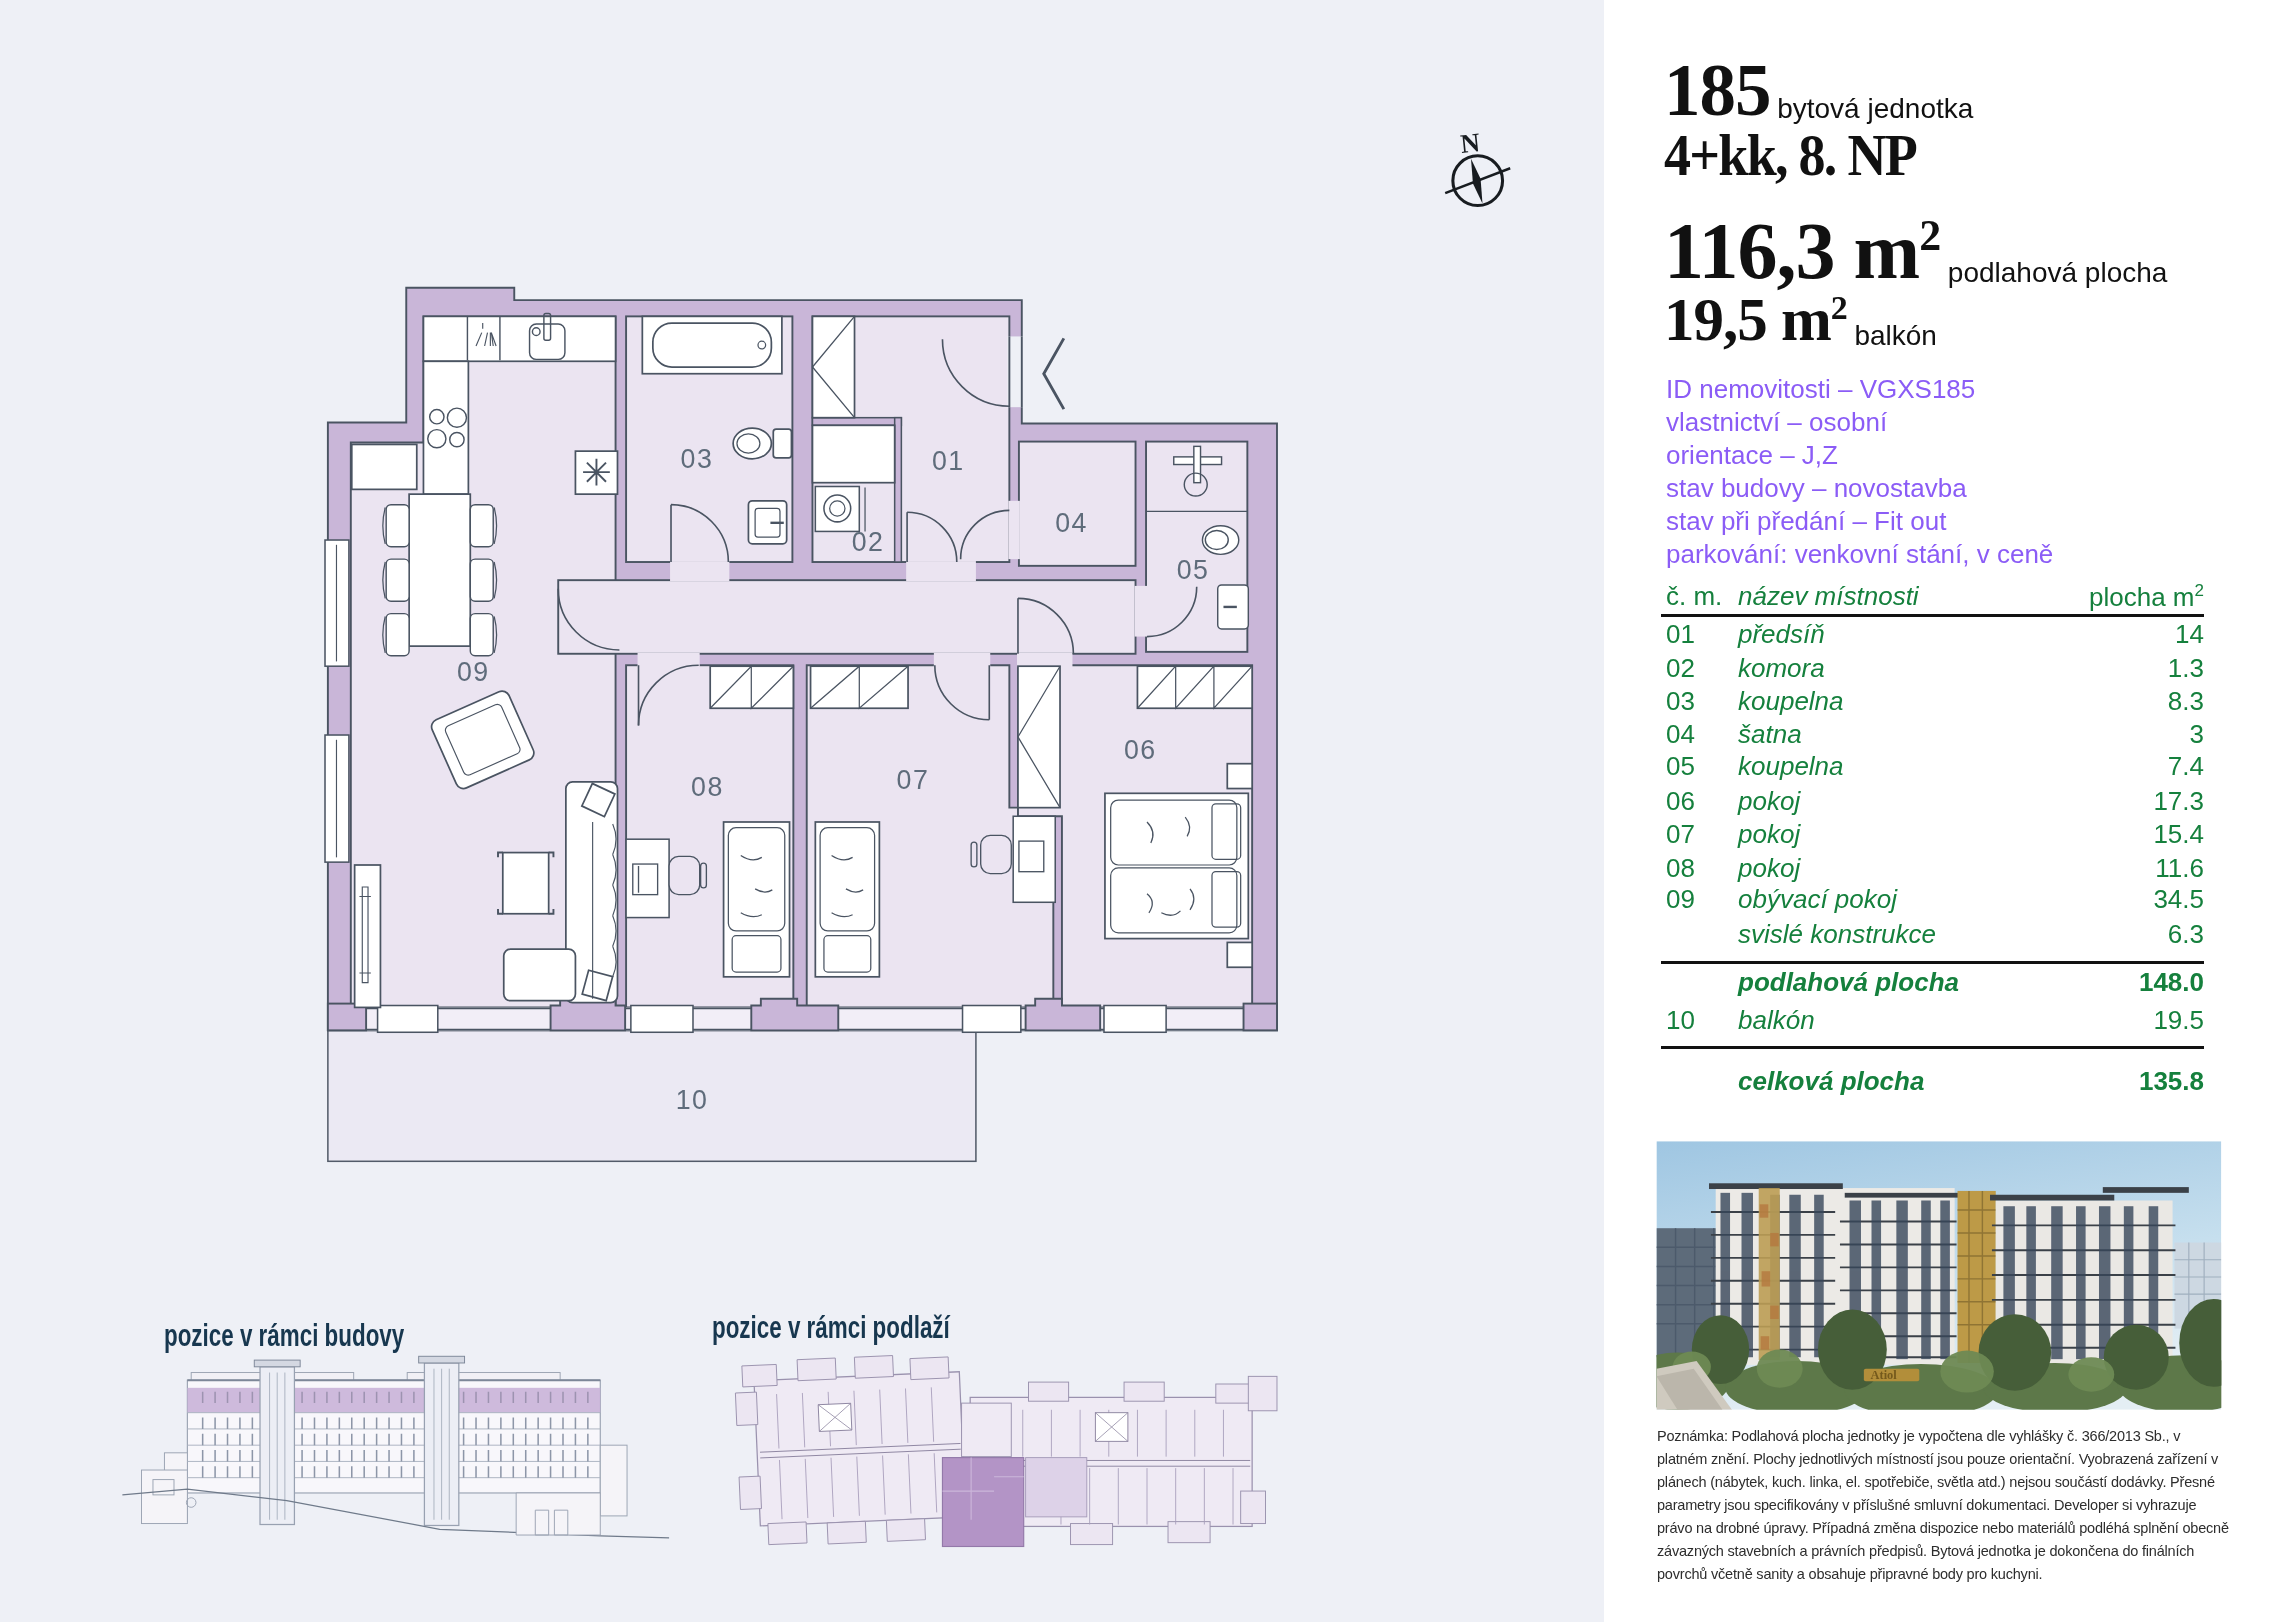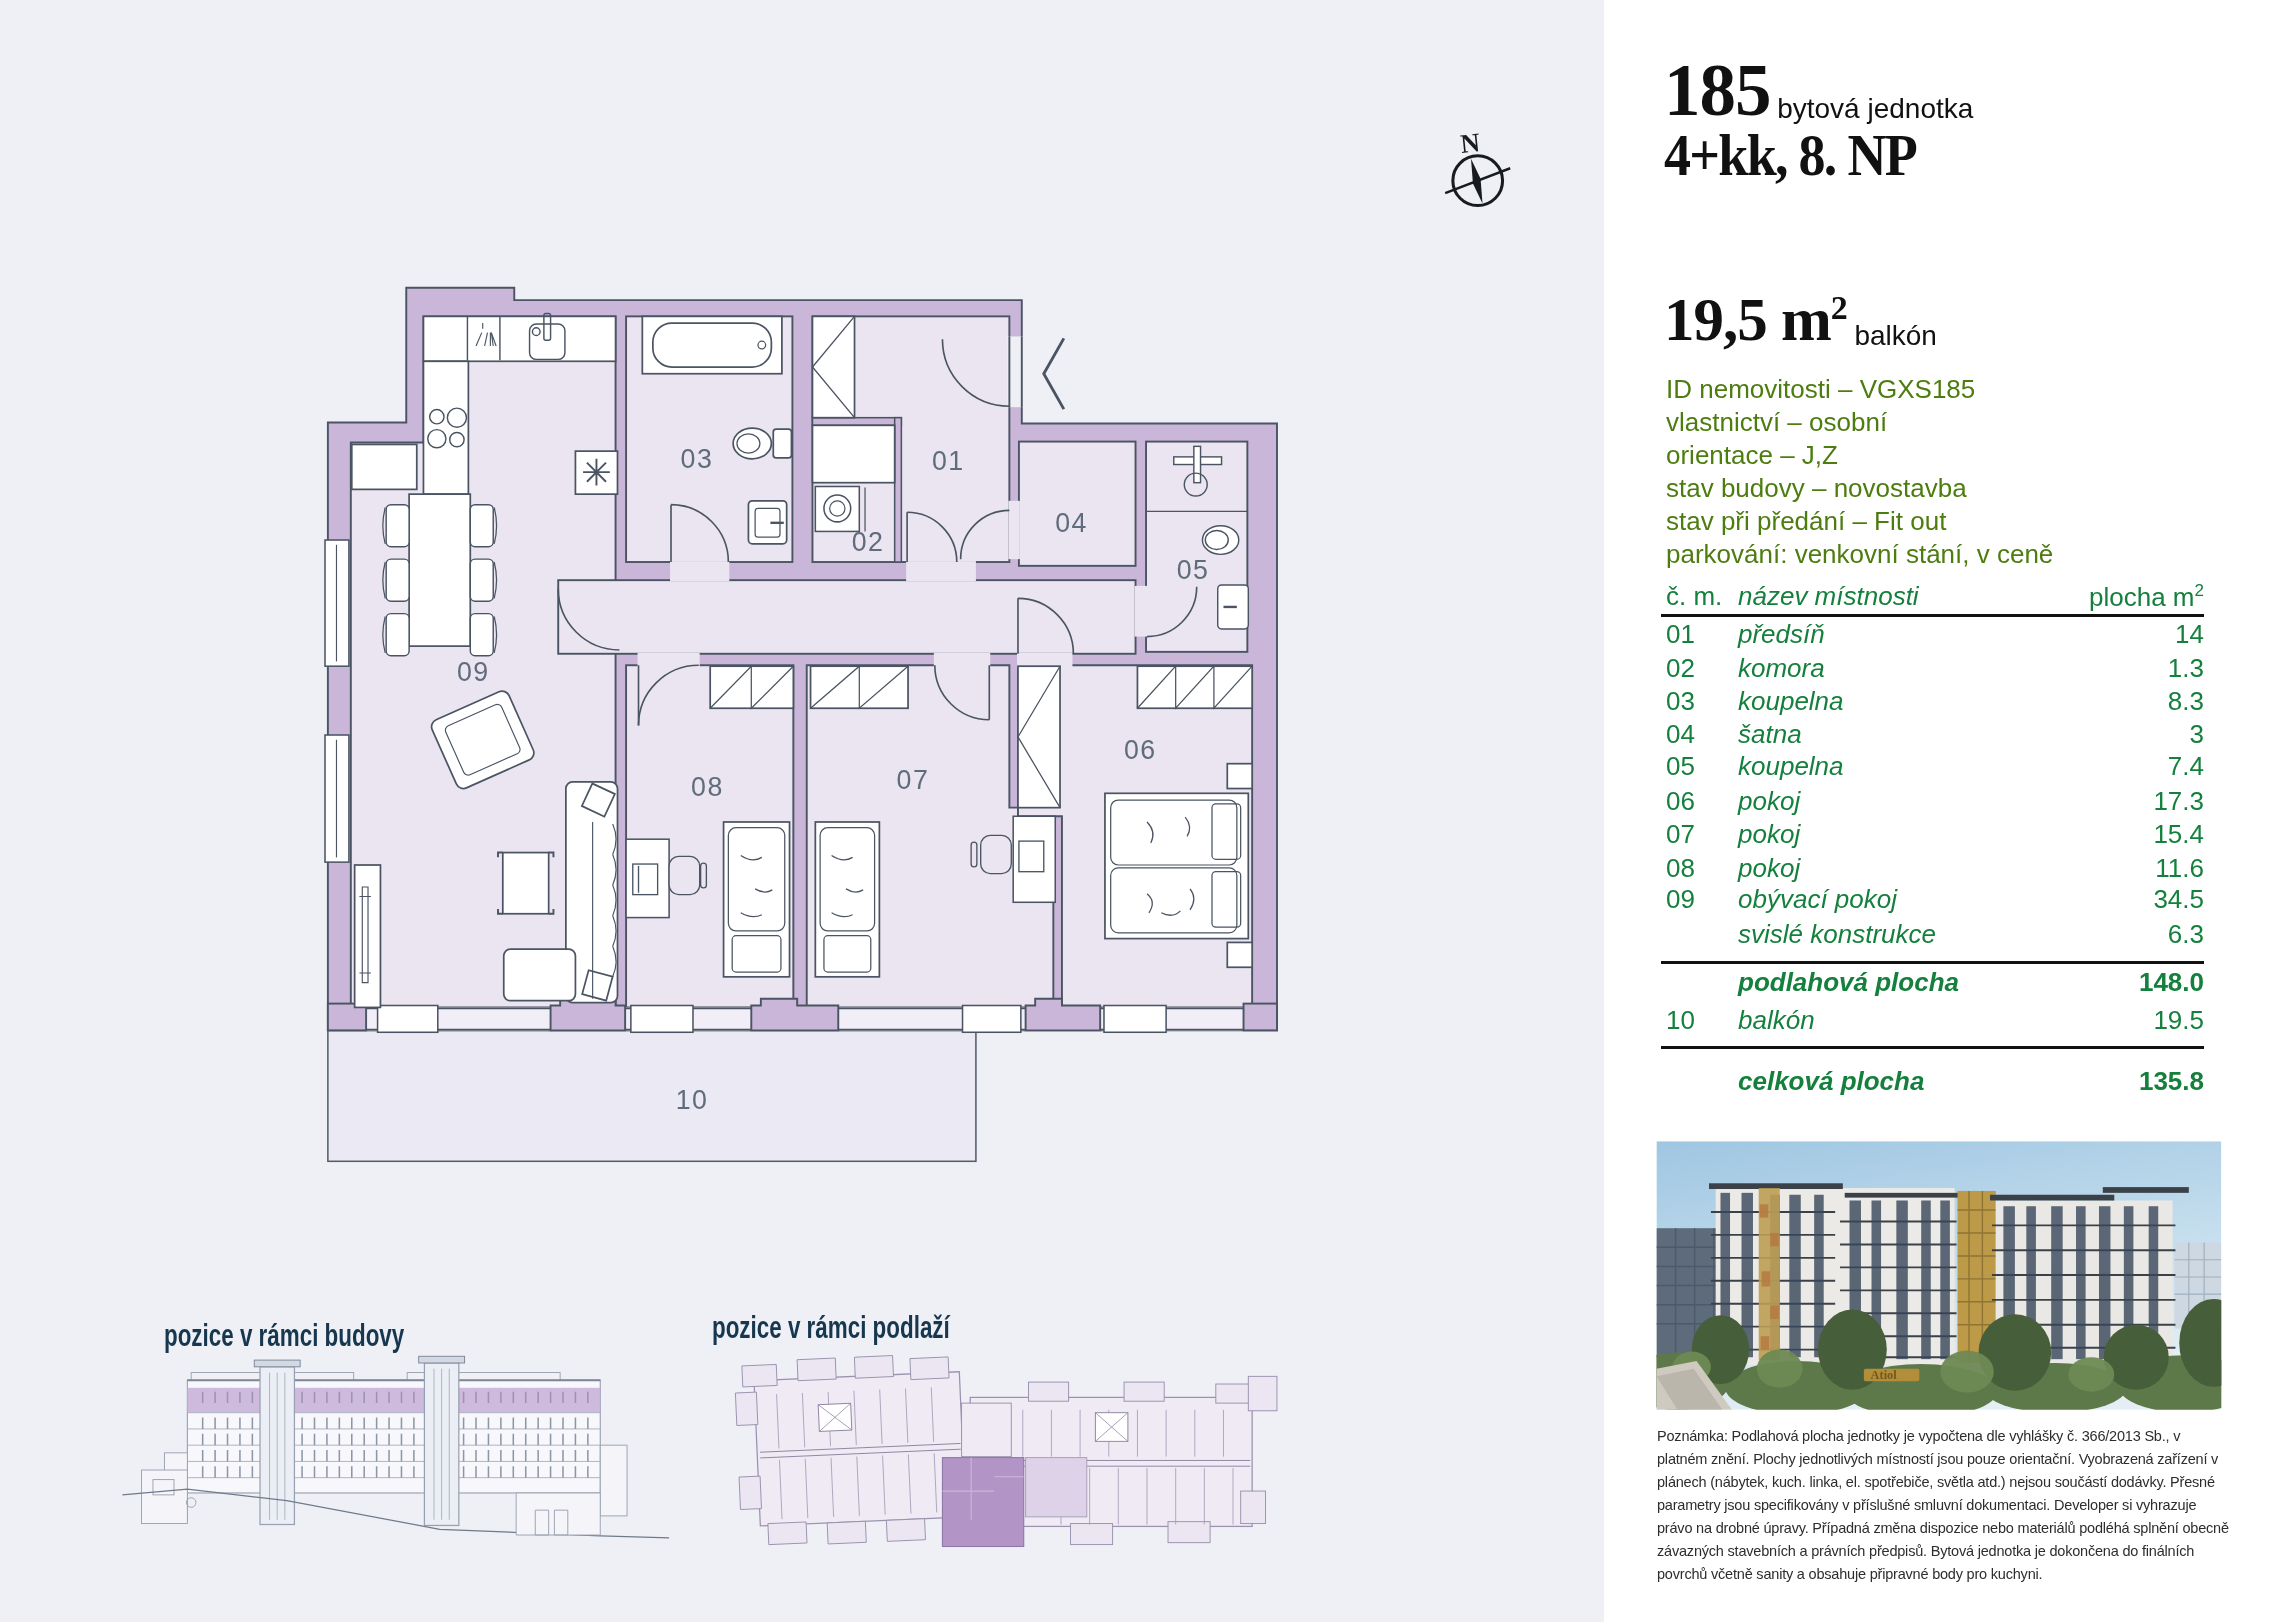--- a/index.html
+++ b/index.html
@@ -1,34 +1,35 @@
 <!DOCTYPE html>
 <html><head>
 <meta charset="utf-8">
 <style>
   html,body{margin:0;padding:0;}
   #page{position:relative;width:2294px;height:1622px;background:#eef0f6;overflow:hidden;
         font-family:"Liberation Sans", sans-serif;}
   #rightpanel{position:absolute;left:1604px;top:0;width:690px;height:1622px;background:#ffffff;}
   .abs{position:absolute;}
   .serifbig{font-family:"Liberation Serif", serif;font-weight:bold;color:#111;letter-spacing:-1px;}
-  .sans{font-family:"Liberation Sans", sans-serif;color:#4d7c0f;}
+  .sans{font-family:"Liberation Sans", sans-serif;color:#8b5cf6;}
   .row{position:absolute;left:1666px;width:538px;font-size:26px;color:#15803d;}
   .rname{position:absolute;left:72px;font-style:italic;}
   .rval{position:absolute;right:0;text-align:center;}
   .rule{position:absolute;left:1661px;width:543px;background:#111;}
   .navy{color:#17374f;font-weight:bold;font-size:32px;}
 </style>
 </head>
 <body>
 <div id="page">
   <div id="rightpanel"></div>
 
   <div class="abs serifbig" style="left:1664px;top:49px;font-size:73px;">185<span style="font-family:'Liberation Sans',sans-serif;font-weight:normal;font-size:28px;letter-spacing:0;position:relative;top:2.9px;left:6.7px;">bytová jednotka</span></div>
   <div class="abs serifbig" style="left:1664px;top:121px;font-size:60px;letter-spacing:-1.9px;transform:scaleX(0.9);transform-origin:left top;white-space:nowrap;">4+kk, 8. NP</div>
+  <div class="abs serifbig" style="left:1664px;top:206px;font-size:80px;">116,3 m<sup style="font-size:44px;">2</sup><span style="font-family:'Liberation Sans',sans-serif;font-weight:normal;font-size:28px;letter-spacing:0;position:relative;top:3.8px;left:7.6px;">podlahová plocha</span></div>
   <div class="abs serifbig" style="left:1664px;top:285px;font-size:61px;">19,5 m<sup style="font-size:34px;">2</sup><span style="font-family:'Liberation Sans',sans-serif;font-weight:normal;font-size:28px;letter-spacing:0;position:relative;top:4.8px;left:7.6px;">balkón</span></div>
 
   <div class="abs sans" style="left:1666px;top:373px;font-size:26px;line-height:33px;">
     ID nemovitosti – VGXS185<br>
     vlastnictví – osobní<br>
     orientace – J,Z<br>
     stav budovy – novostavba<br>
     stav při předání – Fit out<br>
     parkování: venkovní stání, v ceně
   </div>

